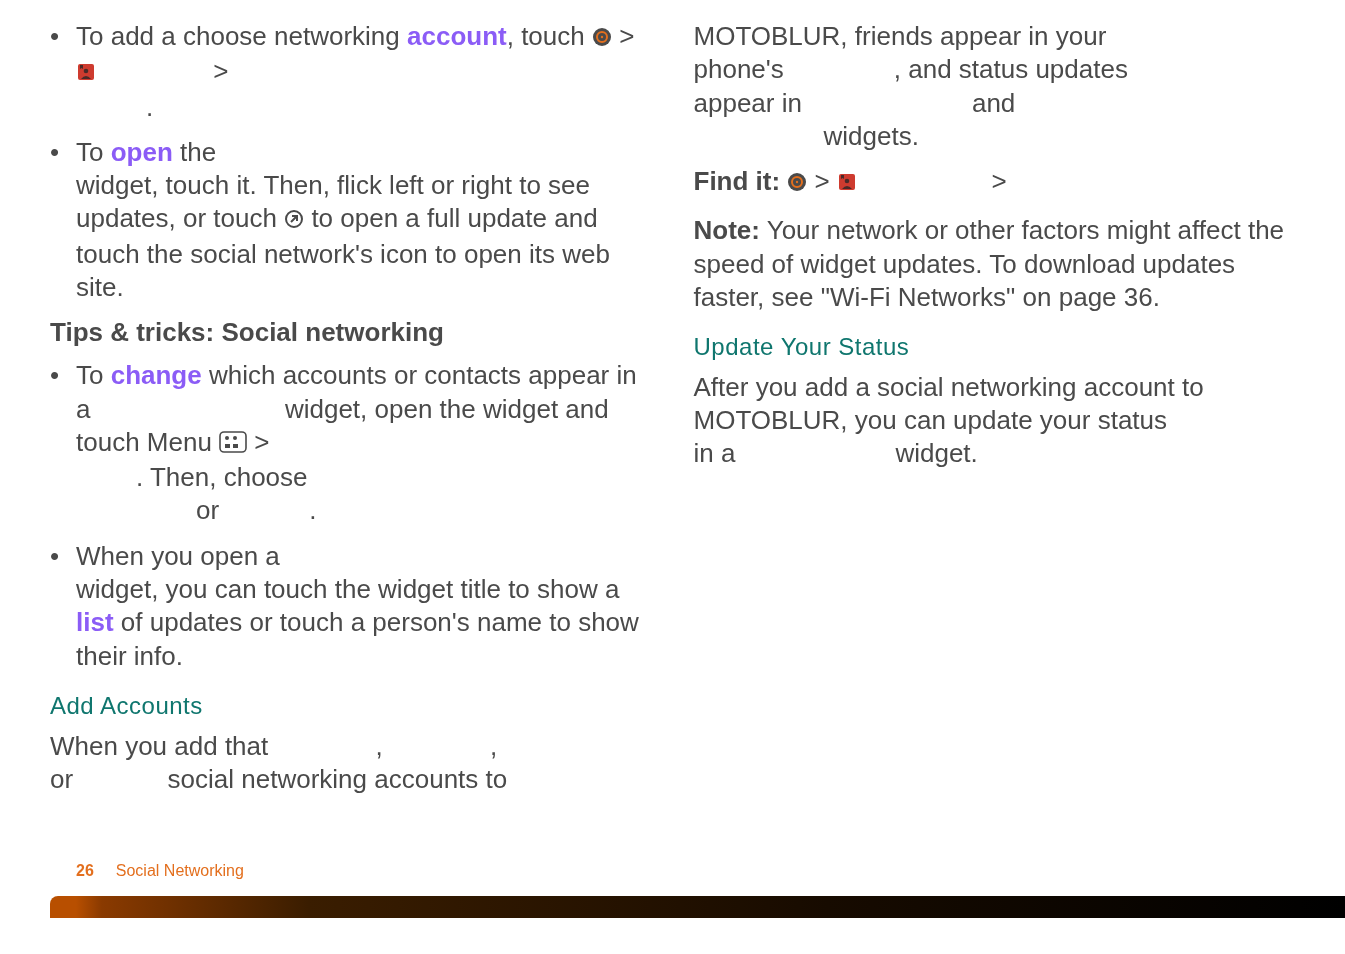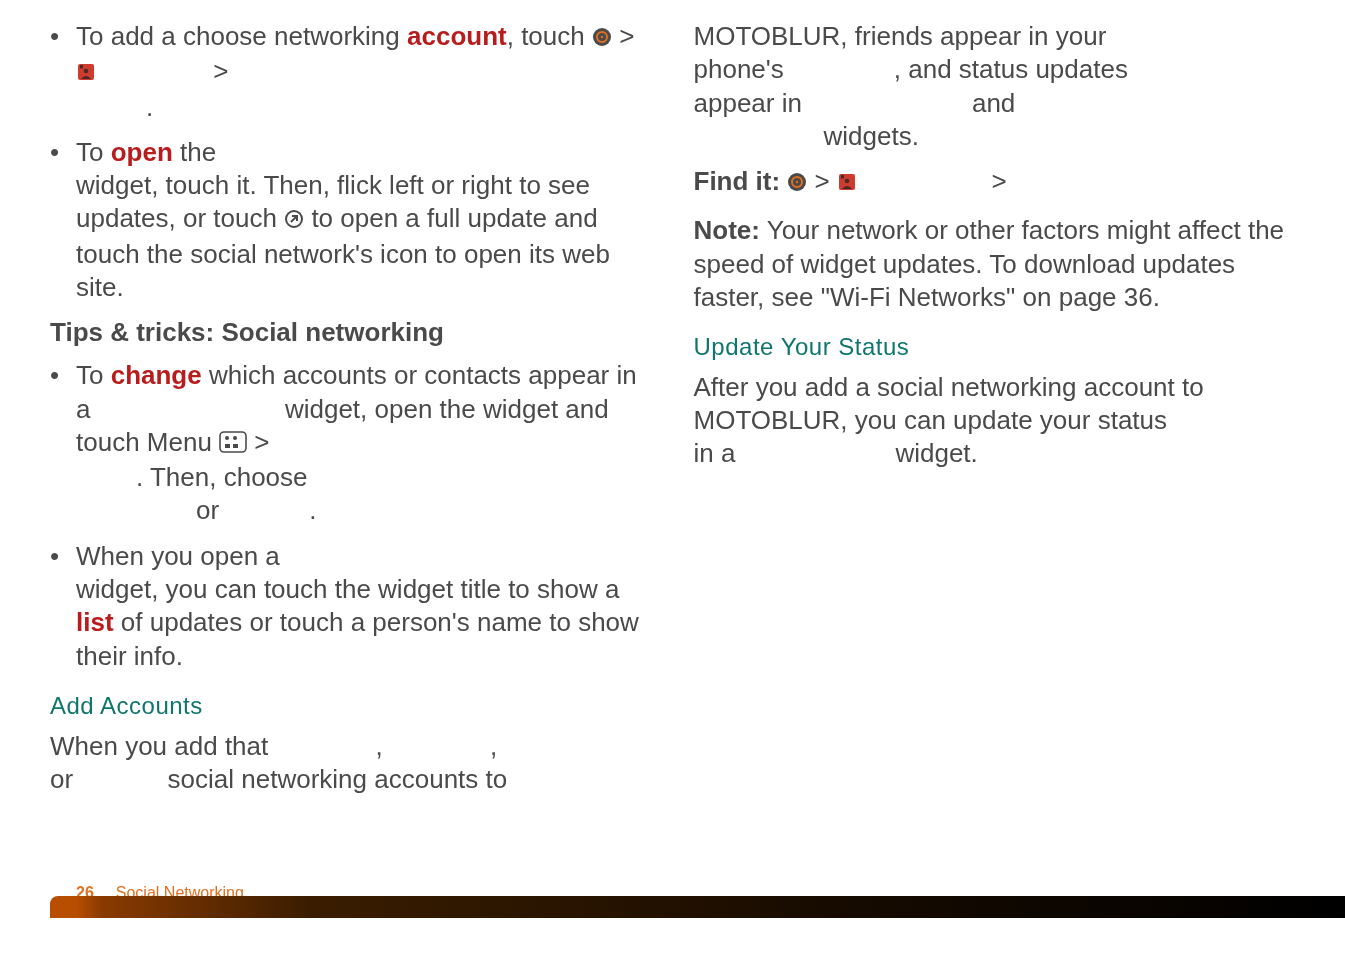--- a/index.html
+++ b/index.html
@@ -24,21 +24,21 @@
   }
   .bullet {
     display: flex;
     margin-bottom: 12px;
   }
   .bullet .dot {
     flex: 0 0 26px;
     color: #4a4a4a;
   }
   .bullet .bcontent { flex: 1; }
-  .bold-orange { font-weight: bold; color: #b91c1c; }
+  .bold-orange { font-weight: bold; color: #8b5cf6; }
   .bold { font-weight: bold; color: #4a4a4a; }
   .tips {
     margin: 10px 0 10px 0;
     font-weight: bold;
   }
   .h2 {
     font-size: 24px;
     color: #0f766e;
     font-weight: normal;
     margin: 18px 0 8px 0;
@@ -60,21 +60,21 @@
     left: 50px;
     right: 0;
     height: 22px;
     bottom: 0;
     background: linear-gradient(to right, #b84f00 0%, #b84f00 2%, #8a3a00 4%, #3a1d00 20%, #170b00 60%, #000000 100%);
     border-top-left-radius: 8px;
   }
   .footer-text {
     position: absolute;
     left: 76px;
-    bottom: 16px;
+    bottom: 38px;
     font-size: 16px;
     color: #e36f1e;
     text-align: center;
   }
   .footer-text .pagenum { font-weight: bold; margin-right: 22px; }
   svg { display: inline-block; }
 </style>
 </head>
 <body>
 

